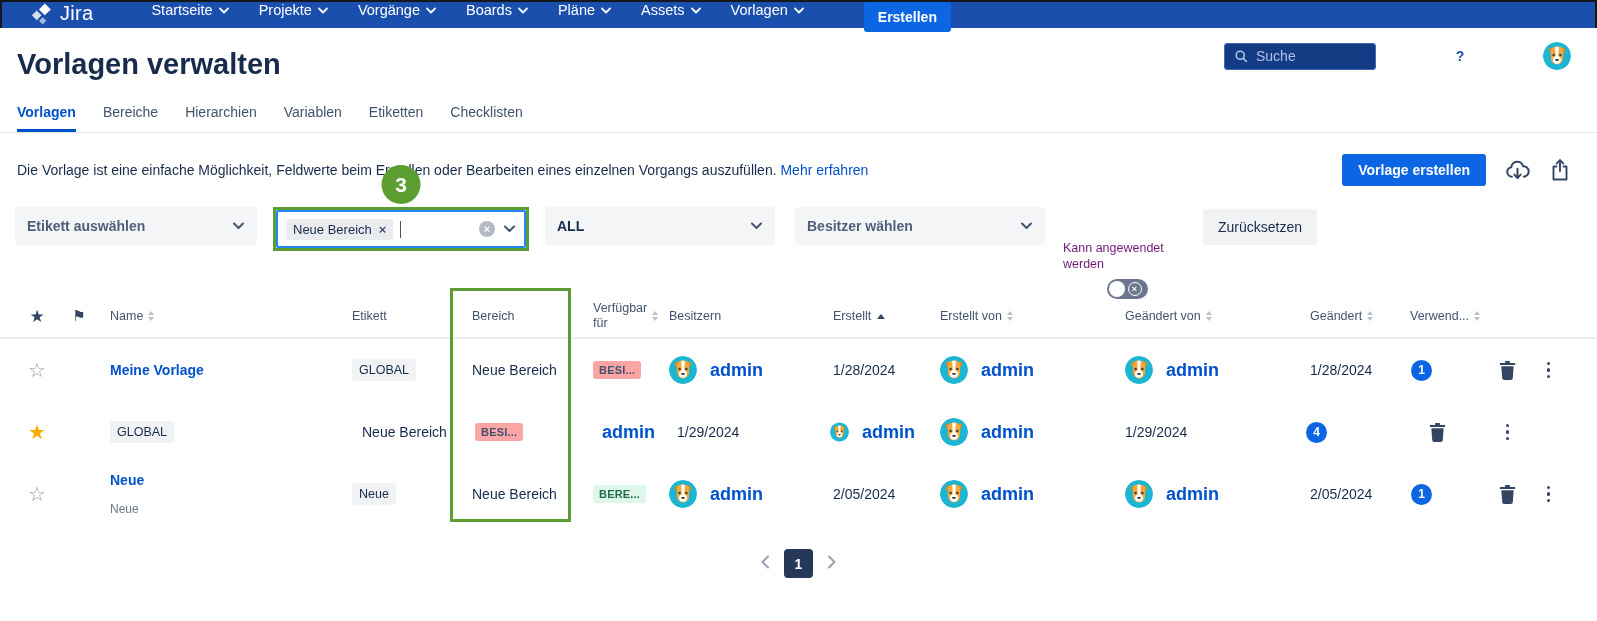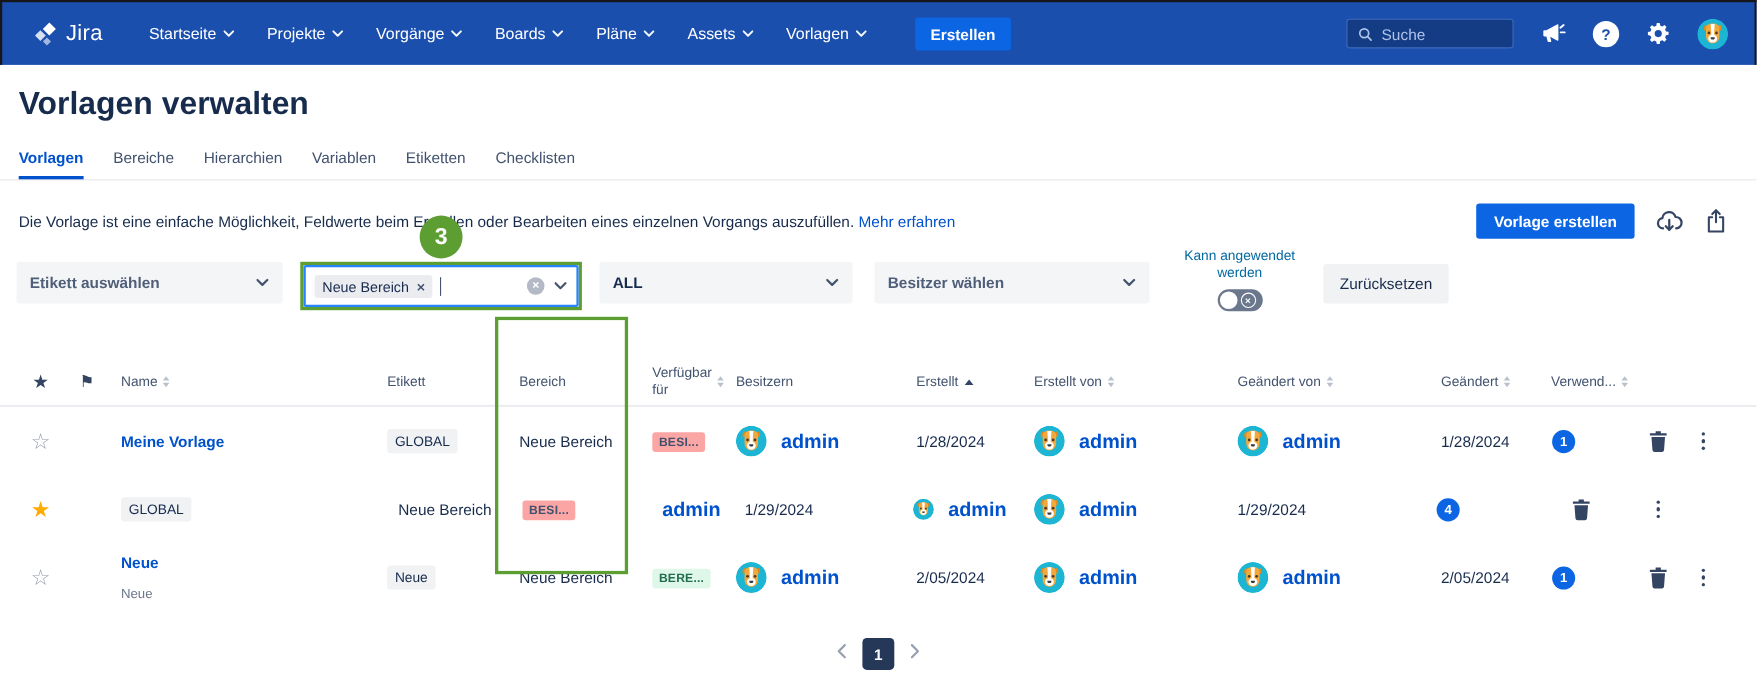--- a/index.html
+++ b/index.html
@@ -1,29 +1,29 @@
 <!DOCTYPE html>
 <html><head>
 <meta charset="utf-8">
 <style>
   * { box-sizing: border-box; margin: 0; padding: 0; }
   html,body { width:1597px; height:621px; background:#fff; overflow:hidden;
     font-family:"Liberation Sans", sans-serif; color:#172B4D; position:relative; }
 
   
-  .nav { height:59px; background:#1B4FAE; display:flex; align-items:center;
-    border-top:2px solid #15171B; border-left:2px solid #15171B; border-right:2px solid #15171B; }
+  .nav { height:28px; background:#1B4FAE; display:flex; align-items:flex-start;
+    border-top:2px solid #15171B; border-left:2px solid #15171B; border-right:2px solid #15171B;gap:16px; }
   .nav-logo { display:flex; align-items:center; gap:7px; margin-left:28px; cursor:pointer; }
   .nav-logo-text { color:#fff; font-size:20px; font-weight:400; letter-spacing:.3px; }
   .nav-items { display:flex; align-items:center; margin-left:42px; gap:30px; }
   .nav-item { color:#fff; font-size:14.5px; display:flex; align-items:center; gap:6px; cursor:pointer; }
   .nav-item svg { opacity:.95; }
   .btn-create-nav { margin-left:44px; background:#0C66E4; color:#fff; font-size:14px; font-weight:700;
     border:none; border-radius:3px; padding:7px 14px; cursor:pointer; }
-  .nav-right { margin-left:auto; display:flex; align-items:center; gap:24px; padding-right:24px; }
+  .nav-right { margin-left:auto; display:flex; align-items:center; gap:24px; padding-right:24px;margin-top:40px; }
   .nav-search { display:flex; align-items:center; gap:8px; background:#143C85; border:1px solid #3E69BB;
     border-radius:3px; width:152px; height:27px; padding:0 9px; }
   .nav-search input { background:transparent; border:none; outline:none; color:#CBD9F3; font-size:14px; width:110px;
     font-family:"Liberation Sans", sans-serif; }
   .nav-search input::placeholder { color:#AFC3E8; }
   .nav-icon { cursor:pointer; display:flex; align-items:center; justify-content:center; }
   .help-badge { width:24px; height:24px; border-radius:50%; background:#fff; color:#1B4FAE;
     font-weight:700; font-size:14px; display:flex; align-items:center; justify-content:center; }
   .avatar { width:28px; height:28px; border-radius:50%; display:block; }
 
@@ -60,21 +60,21 @@
     display:flex; align-items:center; gap:7px; }
   .chip-x { font-weight:700; font-size:13px; cursor:pointer; color:#42526E; }
   .caret { width:1px; height:17px; background:#44546F; margin-left:7px; }
   .ms-right { margin-left:auto; display:flex; align-items:center; gap:9px; }
   .clear-circle { width:16px; height:16px; border-radius:50%; background:#B3BAC5; color:#fff; font-size:11px;
     font-weight:700; display:flex; align-items:center; justify-content:center; cursor:pointer; }
   .step-circle { position:absolute; top:-45px; left:50%; transform:translateX(-50%); width:39px; height:39px;
     border-radius:50%; background:#5C9E31; color:#fff; font-size:21px; font-weight:700;
     display:flex; align-items:center; justify-content:center; z-index:9; }
   .toggle-block { display:flex; flex-direction:column; align-items:center; width:128px; margin-top:-14px; margin-right:12px; }
-  .toggle-label { font-size:12.5px; color:#0369a1; text-align:center; line-height:16px; }
+  .toggle-label { font-size:12.5px; color:#701a75; text-align:left; line-height:16px;margin-top:47px; }
   .toggle { margin-top:7px; width:41px; height:20px; border-radius:10px; background:#6B778C; display:flex;
     align-items:center; padding:2px; gap:3px; cursor:pointer; }
   .knob { width:16px; height:16px; border-radius:50%; background:#fff; }
   .toggle-x { width:14px; height:14px; border:1.5px solid #fff; border-radius:50%; color:#fff; font-size:9px;
     font-weight:700; display:flex; align-items:center; justify-content:center; }
   .btn-reset { background:#F1F2F4; border:none; border-radius:3px; height:36px; padding:0 15px; margin-top:2px;
     font-size:14px; color:#172B4D; cursor:pointer; font-family:"Liberation Sans", sans-serif; }
 
   
   .grid { display:grid; grid-template-columns:44px 40px 242px 110px 118px 80px 156px 110px 185px 185px 105px 95px 45px 37px;

